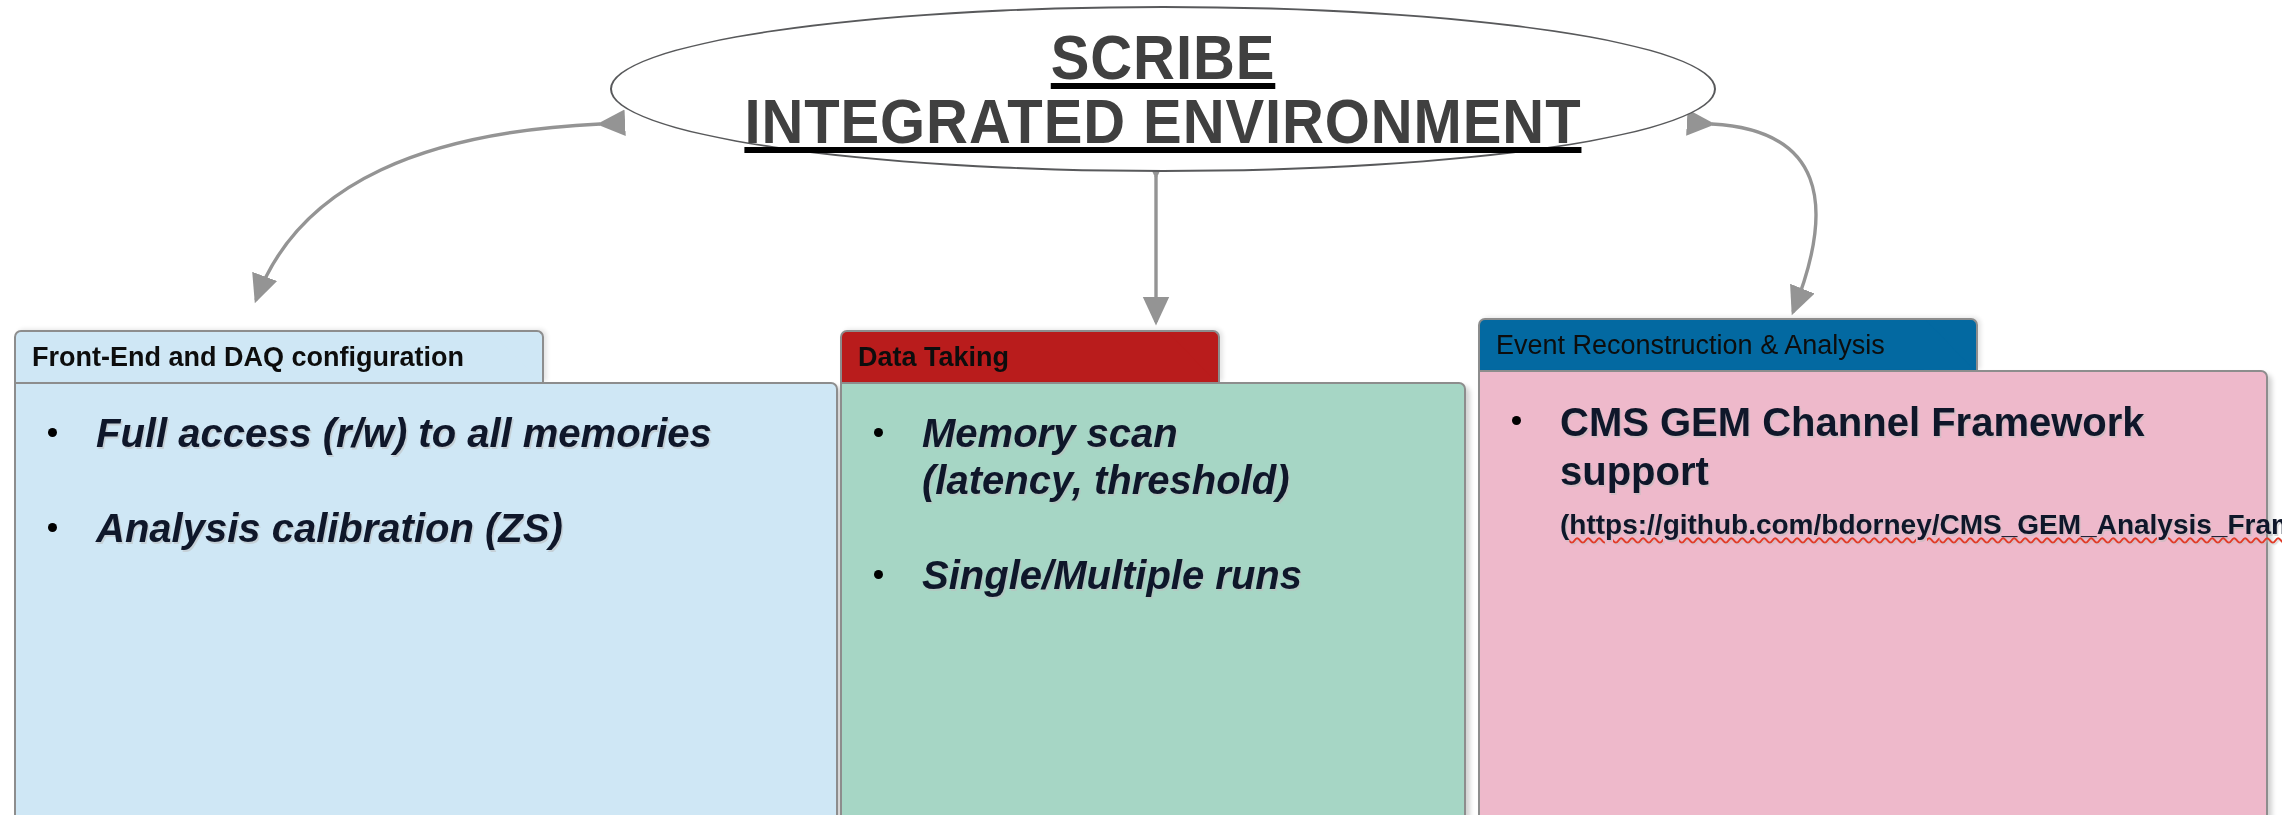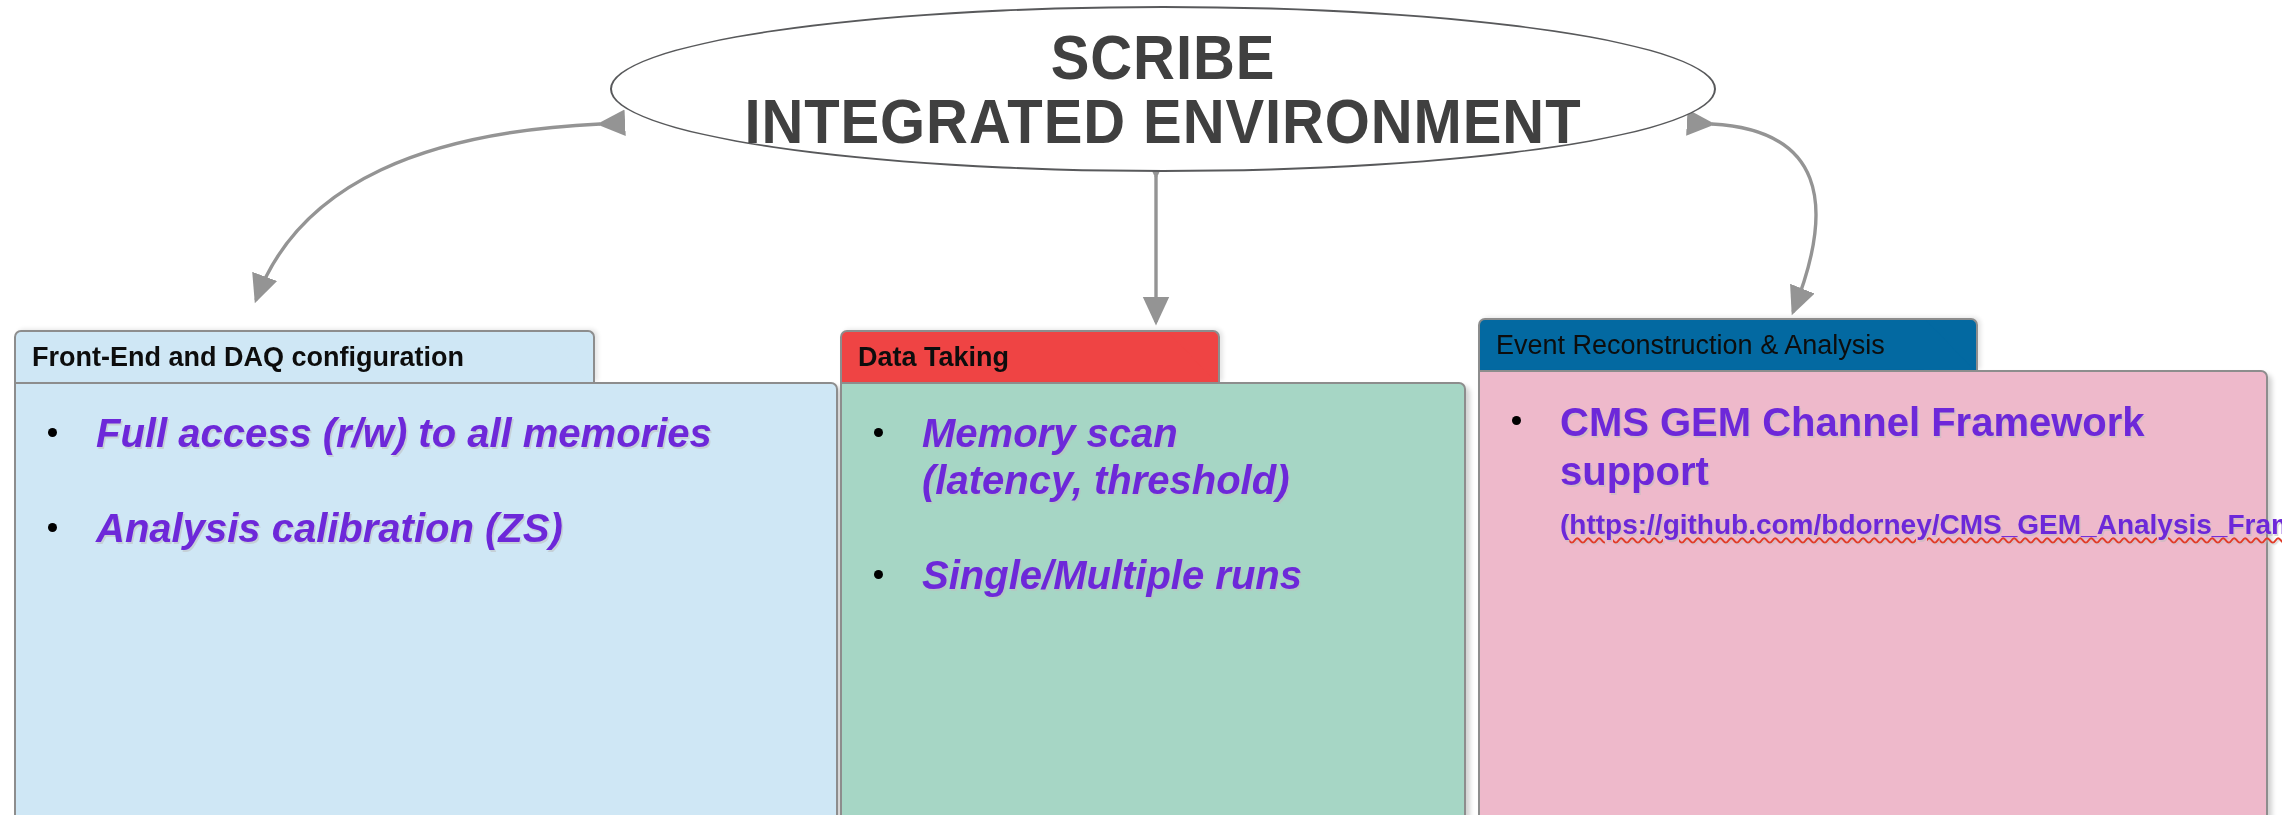--- a/index.html
+++ b/index.html
@@ -16,20 +16,21 @@
   
   .ellipse{
     position:absolute;
     left:610px;top:6px;width:1106px;height:166px;
     border:2.5px solid #58595b;
     border-radius:553px/83px;
     background:#ffffff;
     display:flex;flex-direction:column;
     align-items:center;justify-content:center;
     box-sizing:border-box;
+    text-decoration:underline;
   }
   .ellipse .line{
     color:#404040;
     font-weight:bold;
     font-size:63px;
     line-height:1.02;
     letter-spacing:1px;
     transform:scaleX(.92);
     white-space:nowrap;
     font-family:"Liberation Sans",sans-serif;
@@ -68,21 +69,21 @@
     padding:26px 18px 18px 18px;
     box-shadow:4px 4px 5px rgba(0,0,0,.18);
     position:relative;
   }
   .folder .tab{box-shadow:3px -1px 4px rgba(0,0,0,.10);}
 
   ul.bul{list-style:none;margin:0;padding:0;}
   ul.bul li{
     position:relative;
     padding-left:62px;
-    color:#6d28d9;
+    color:#0f172a;
     text-shadow:1.5px 1.5px 0 rgba(190,190,190,.55);
   }
   ul.bul li .dot{
     position:absolute;left:14px;top:.44em;
     width:9px;height:9px;border-radius:50%;background:#000;
     text-shadow:none;
   }
 
   
   .f-blue ul.bul li, .f-green ul.bul li{
@@ -108,31 +109,31 @@
     text-decoration-style:wavy;
     text-decoration-color:#e23b28;
     text-decoration-thickness:2px;
     text-underline-offset:3px;
   }
 
   .f-blue .tab, .f-blue .tab .wedge{background:#cfe7f5;}
   .f-blue .body{background:#cfe7f5;}
   .f-blue .tab .tab-label{font-weight:bold;}
 
-  .f-green .tab, .f-green .tab .wedge{background:#ef4444;}
+  .f-green .tab, .f-green .tab .wedge{background:#b91c1c;}
   .f-green .body{background:#a6d6c5;}
   .f-green .tab .tab-label{font-weight:bold;}
 
   .f-pink .tab, .f-pink .tab .wedge{background:#0369a1;}
   .f-pink .body{background:#eeb9cb;}
   .f-pink .tab .tab-label{font-weight:normal;}
 
   
   .f-blue{left:14px;top:330px;width:824px;}
-  .f-blue .tab{width:581px;}
+  .f-blue .tab{width:530px;}
   .f-blue .body{width:824px;height:445px;}
 
   .f-green{left:840px;top:330px;width:626px;}
   .f-green .tab{width:380px;}
   .f-green .body{width:626px;height:445px;}
 
   .f-pink{left:1478px;top:318px;width:790px;}
   .f-pink .tab{width:500px;}
   .f-pink .body{width:790px;height:457px;}
 </style>

